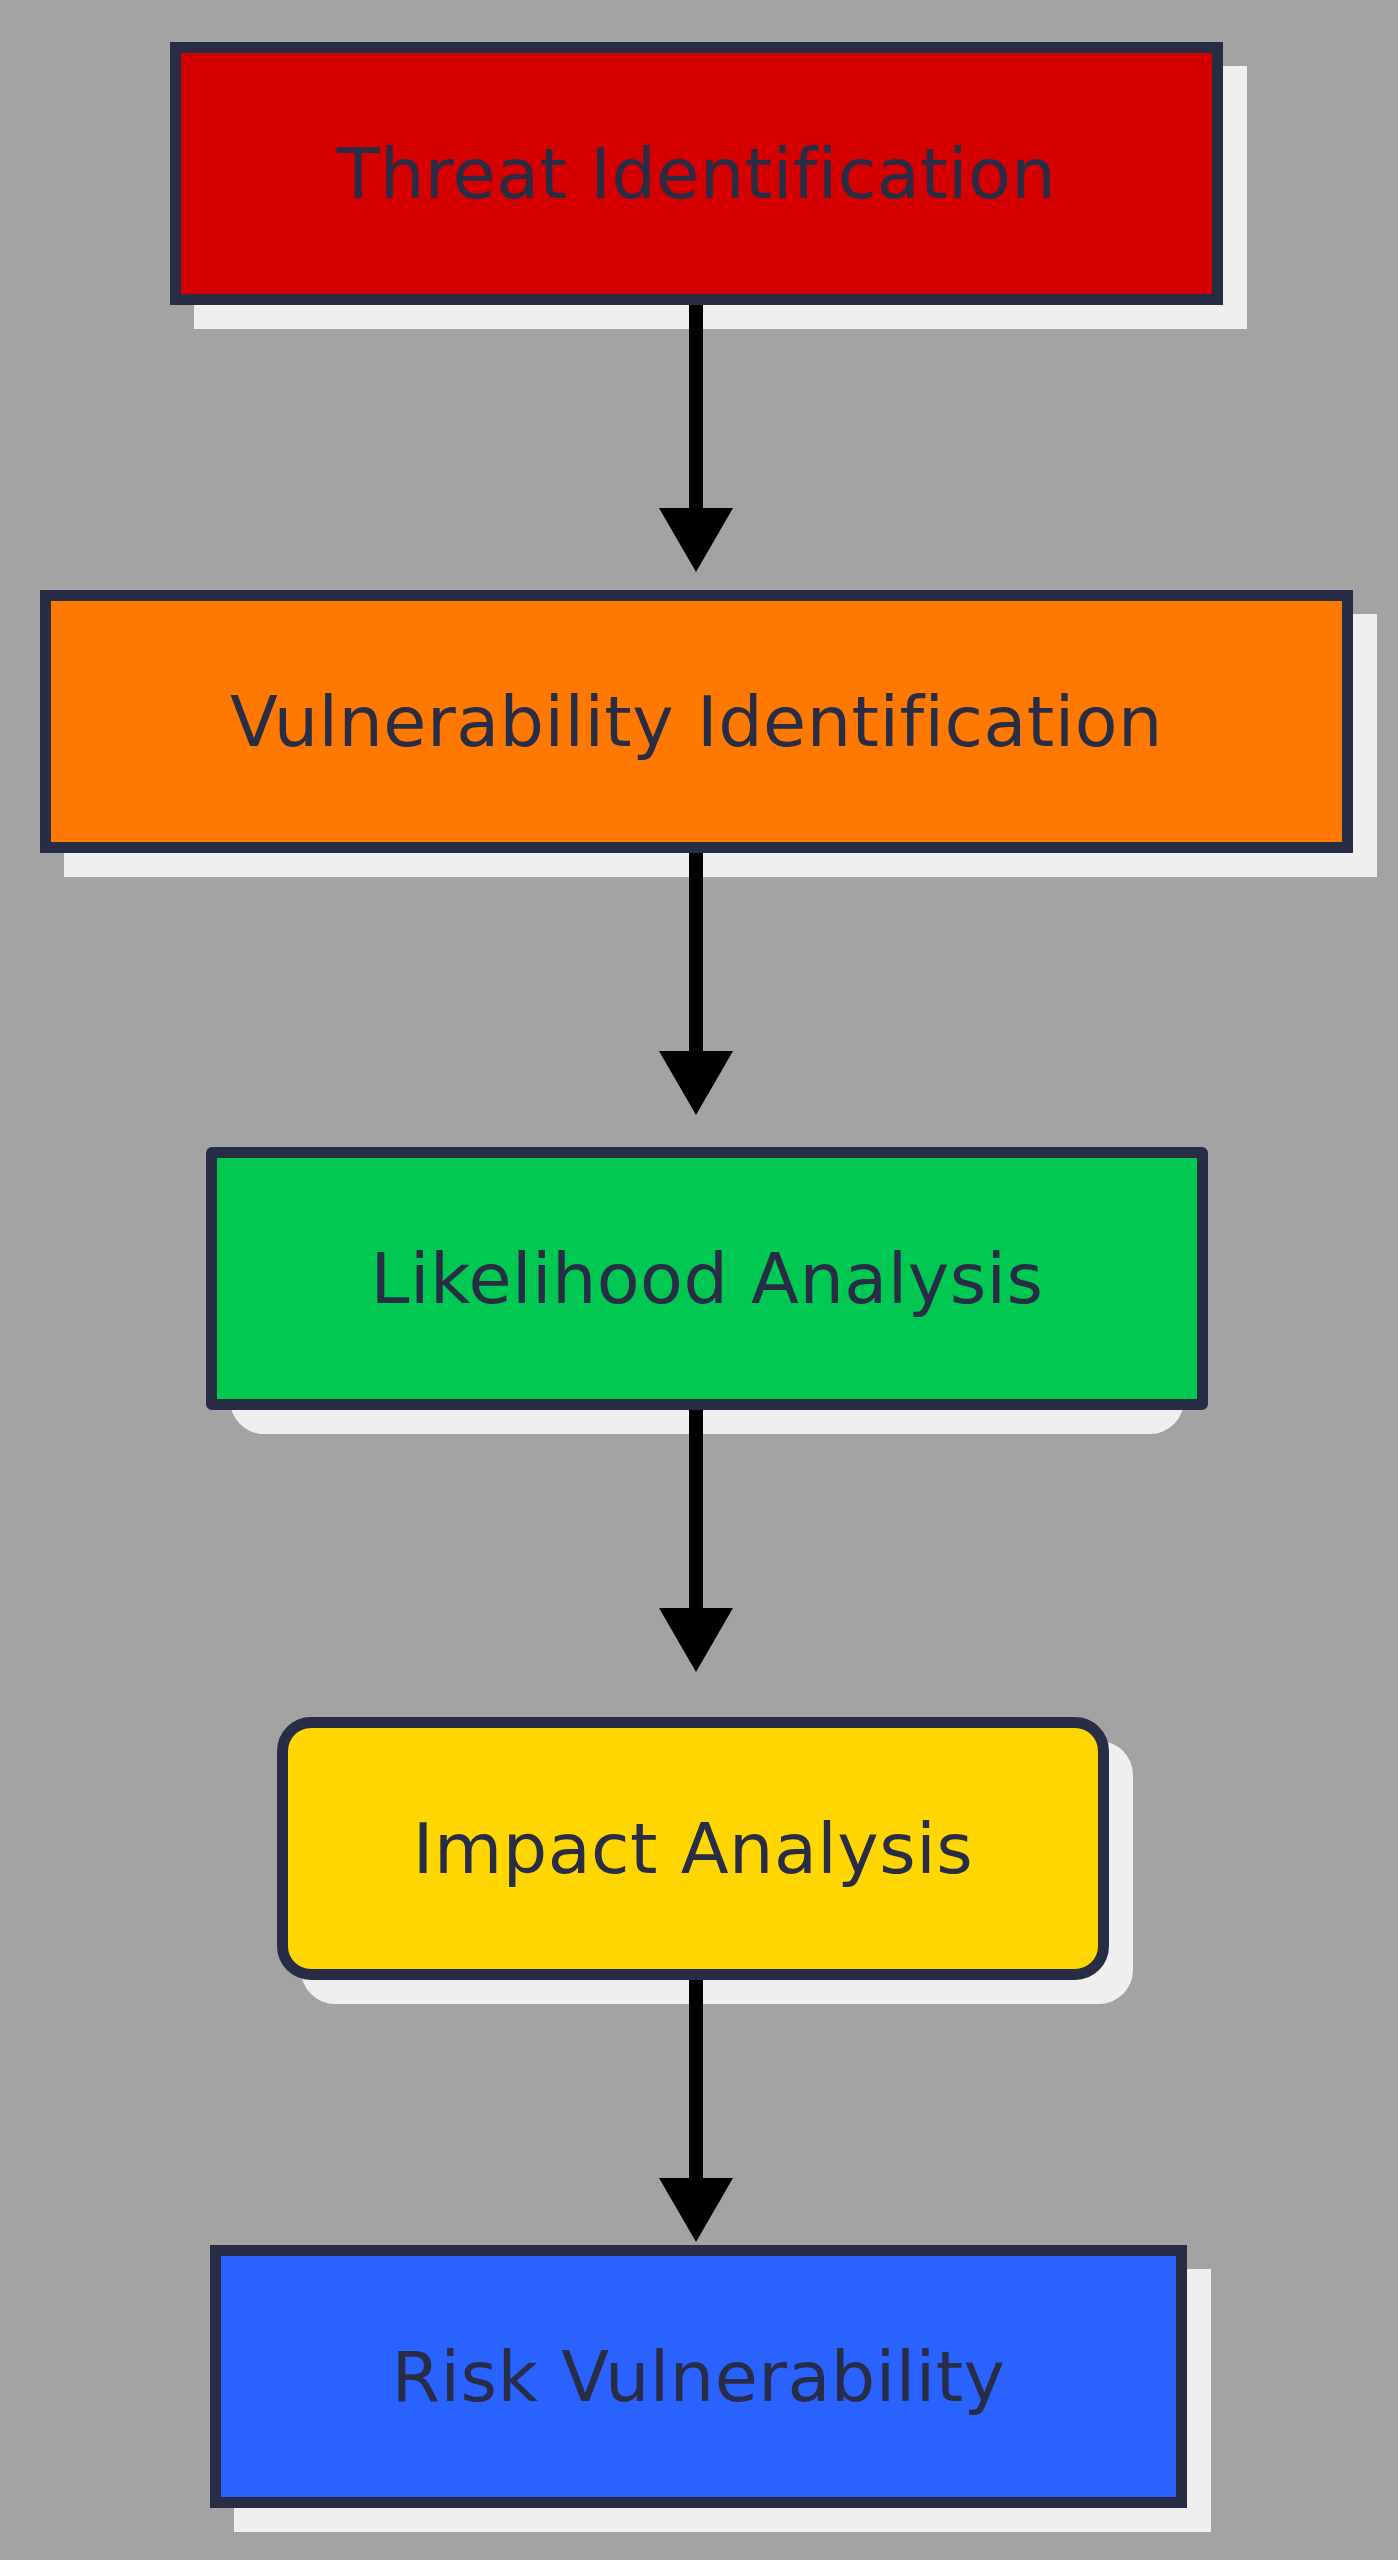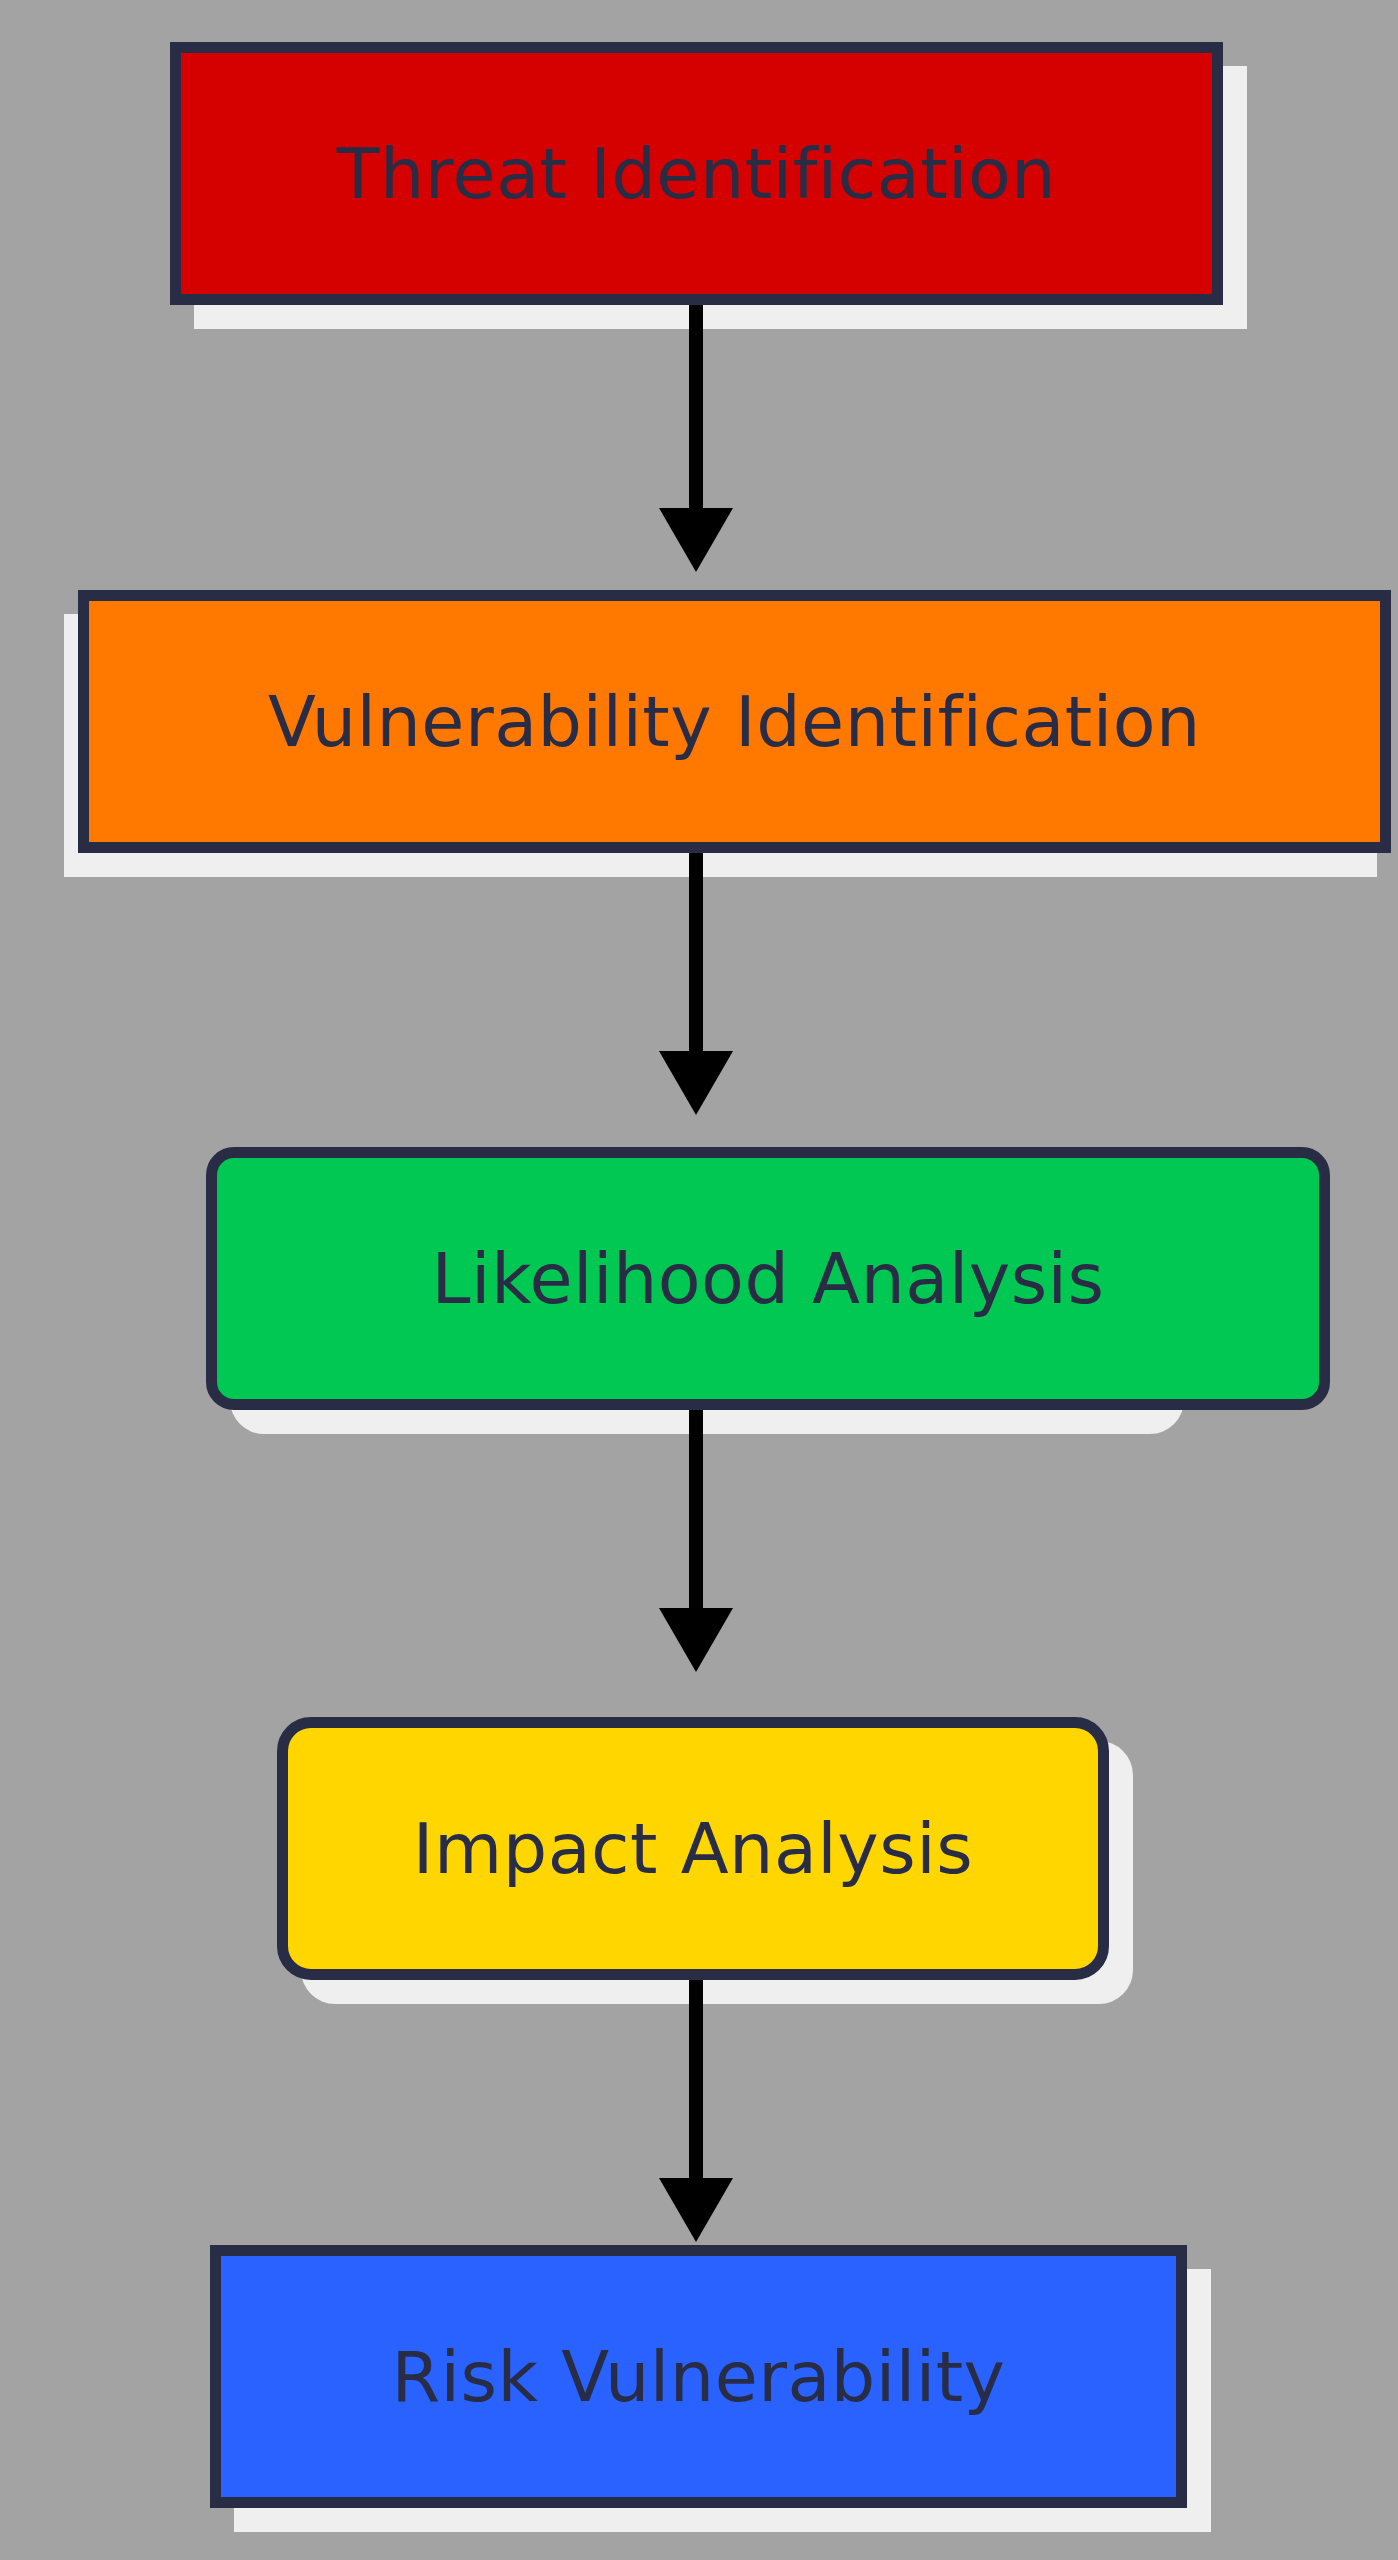--- a/index.html
+++ b/index.html
@@ -55,23 +55,23 @@
   .n-vuln {
     left: 40px;  top: 590px;
     width: 1313px; height: 263px;
     background: #FF7800;
     border-radius: 0px;
   }
   .s-vuln { left: 64px; top: 614px; width: 1313px; height: 263px; border-radius: 0px; }
 
   .n-likelihood {
     left: 206px;  top: 1147px;
-    width: 1124px; height: 263px;
+    width: 1002px; height: 263px;
     background: #00C853;
-    border-radius: 28px;
+    border-radius: 6px;
     text-align: center;
   }
   .s-likelihood { left: 230px; top: 1171px; width: 954px; height: 263px; border-radius: 34px; }
 
   .n-impact {
     left: 277px;  top: 1717px;
     width: 832px; height: 263px;
     background: #FFD600;
     border-radius: 34px;
   }
@@ -145,21 +145,21 @@
   </div>
   <div class="edge">
     <div class="edge-line e4-line" style="background: rgb(0, 0, 0);"></div>
     <div class="edge-head e4-head" style="border-top-color: rgb(0, 0, 0);"></div>
   </div>
 
   <div class="node n-threat" style="background: rgb(213, 0, 0); border-color: rgb(40, 44, 69);">
     <span class="node-label fs-70" style="color: rgb(40, 44, 69);">Threat Identification</span>
   </div>
 
-  <div class="node n-vuln" style="background: rgb(255, 120, 0); border-color: rgb(40, 44, 69); margin-left: 38px;">
+  <div class="node n-vuln" style="background: rgb(255, 120, 0); border-color: rgb(40, 44, 69);">
     <span class="node-label fs-70" style="color: rgb(40, 44, 69);">Vulnerability Identification</span>
   </div>
 
   <div class="node n-likelihood" style="background: rgb(0, 200, 83); border-color: rgb(40, 44, 69);">
     <span class="node-label fs-70" style="color: rgb(40, 44, 69);">Likelihood Analysis</span>
   </div>
 
   <div class="node n-impact" style="background: rgb(255, 214, 0); border-color: rgb(40, 44, 69);">
     <span class="node-label fs-70" style="color: rgb(40, 44, 69);">Impact Analysis</span>
   </div>

